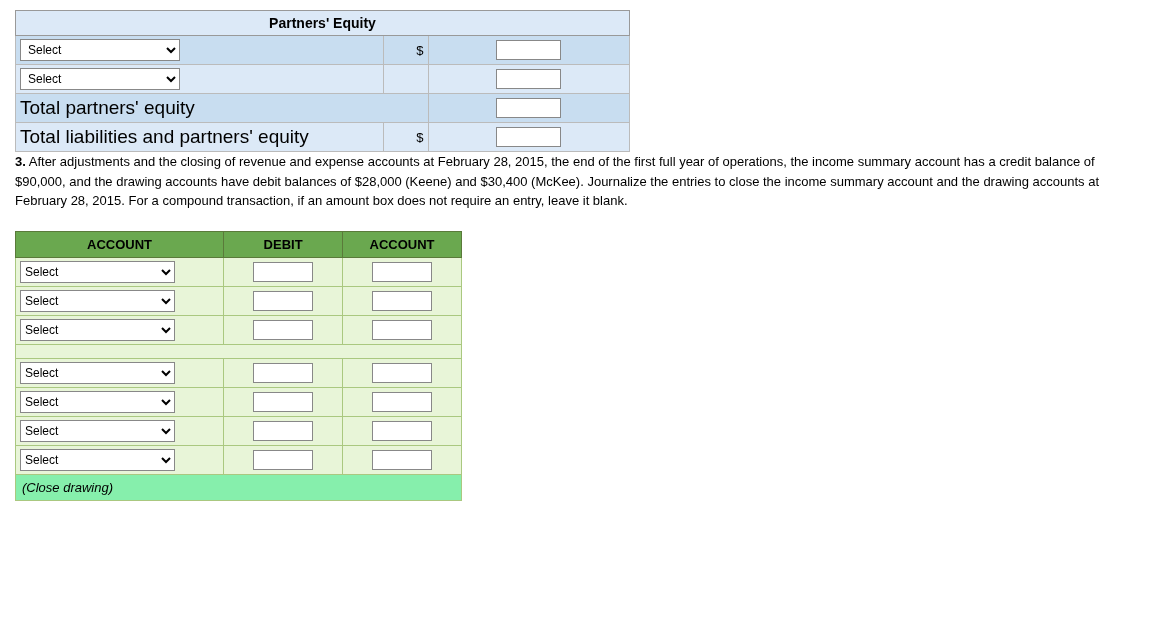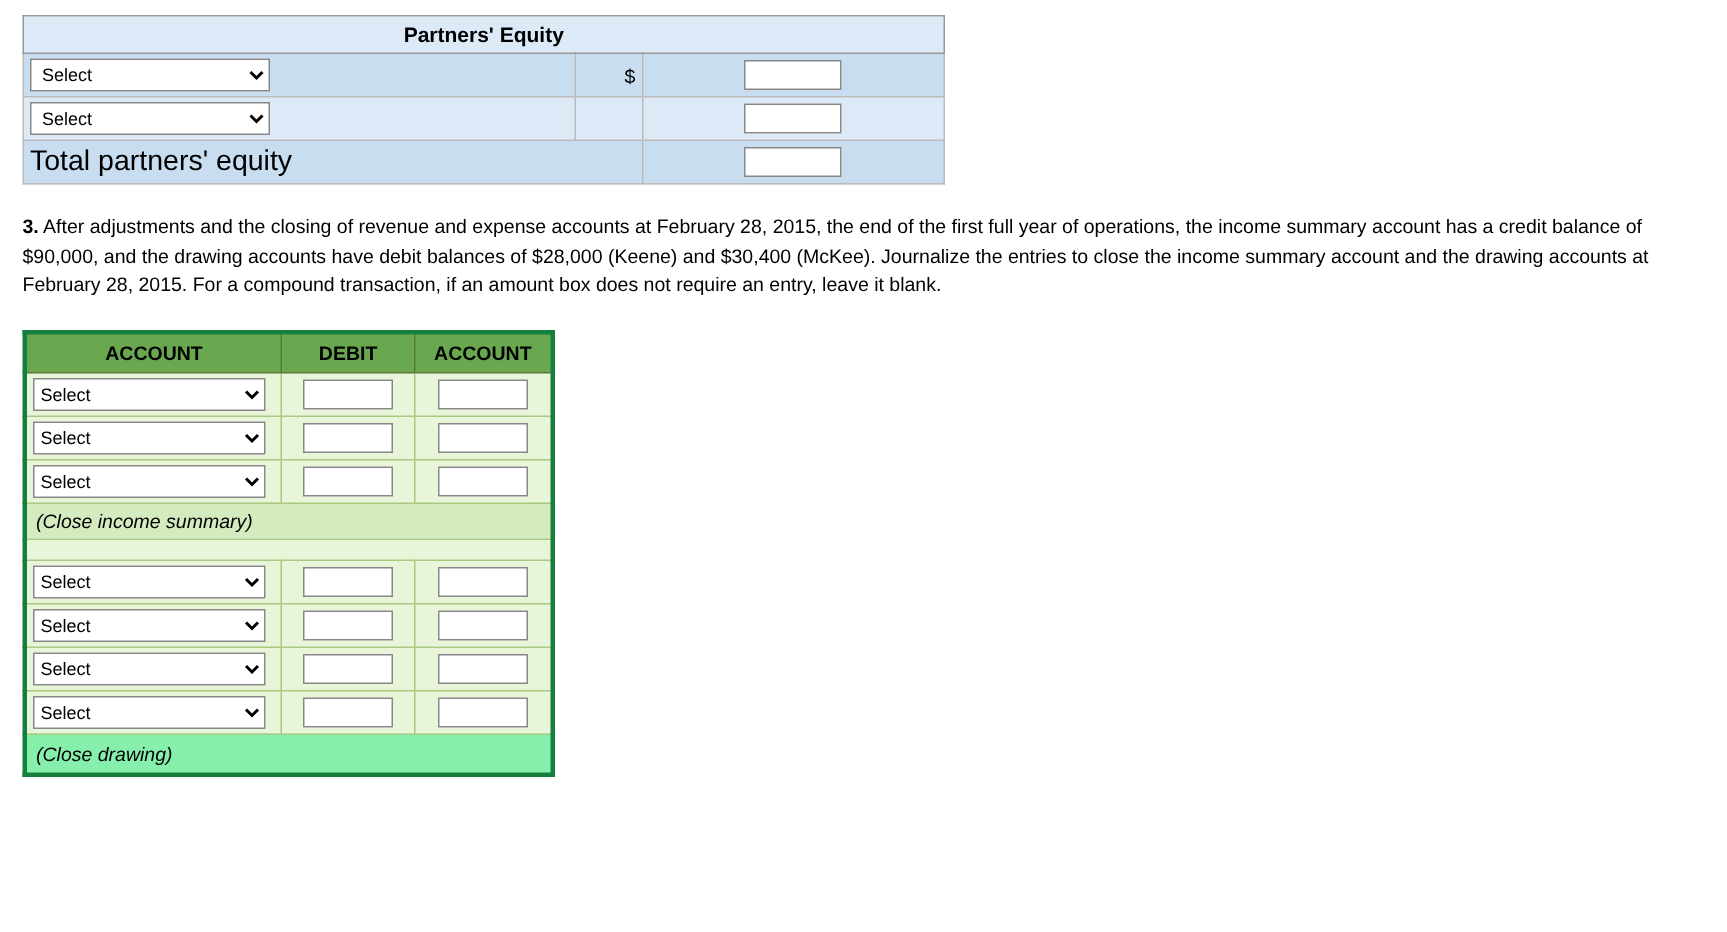--- a/index.html
+++ b/index.html
@@ -9,21 +9,20 @@
       background: #fff;
       padding: 10px 15px;
       color: #000;
     }
 
     
     .partners-equity-table {
       width: 615px;
       border-collapse: collapse;
       border: 1px solid #999;
-      margin-bottom: 18px;
     }
     .partners-equity-table .header-row td {
       background: #4a90d9;
       color: #000;
       font-weight: bold;
       text-align: center;
       padding: 4px 6px;
       border: 1px solid #999;
       font-size: 14px;
     }
@@ -80,23 +79,23 @@
       line-height: 1.5;
       margin-bottom: 20px;
       max-width: 1100px;
     }
     .instruction-text .bold {
       font-weight: bold;
     }
 
     
     .journal-table {
-      width: 355px;
+      width: 447px;
       border-collapse: collapse;
-      border: 3px solid #15803d;
+      border: 1px solid #15803d;
     }
     .journal-table .journal-header td {
       background: #6aa84f;
       color: #000;
       font-weight: bold;
       text-align: center;
       padding: 5px 6px;
       border: 1px solid #5a7a3a;
       font-size: 13px;
     }
@@ -180,20 +179,27 @@
     </td>
   </tr>
 
   <tr class="total-row">
     <td colspan="2" class="cell-label">Total partners' equity</td>
     <td class="cell-center">
       <input type="text" class="amount-input" style="">
     </td>
   </tr>
 
+  <tr>
+    <td class="cell-label">Total liabilities and partners' equity</td>
+    <td class="dollar-sign cell-right">$</td>
+    <td class="cell-center">
+      <input type="text" class="amount-input" style="">
+    </td>
+  </tr>
 </tbody>
   </table>
 
 <p class="instruction-text">
   <span class="bold">3.</span><span> After adjustments and the closing of revenue and expense accounts at February 28, 2015, the end of the first full year of operations, the income summary account has a credit balance of $90,000, and the drawing accounts have debit balances of $28,000 (Keene) and $30,400 (McKee). Journalize the entries to close the income summary account and the drawing accounts at February 28, 2015. For a compound transaction, if an amount box does not require an entry, leave it blank.</span>
 </p>
 
 <table class="journal-table">
   <tbody>
       <tr class="journal-header">
@@ -225,23 +231,20 @@
   <tr>
     <td>
       <select class="journal-select">
         <option>Select</option>
       </select>
     </td>
     <td class="cell-center"><input type="text" class="journal-input" style=""></td>
     <td class="cell-center"><input type="text" class="journal-input" style=""></td>
   </tr>
 
-  <tr class="section-label">
-    <td colspan="3">(Close income summary)</td>
-  </tr>
 
   <tr class="spacer-row">
     <td colspan="3"></td>
   </tr>
 
   <tr>
     <td>
       <select class="journal-select">
         <option>Select</option>
       </select>

